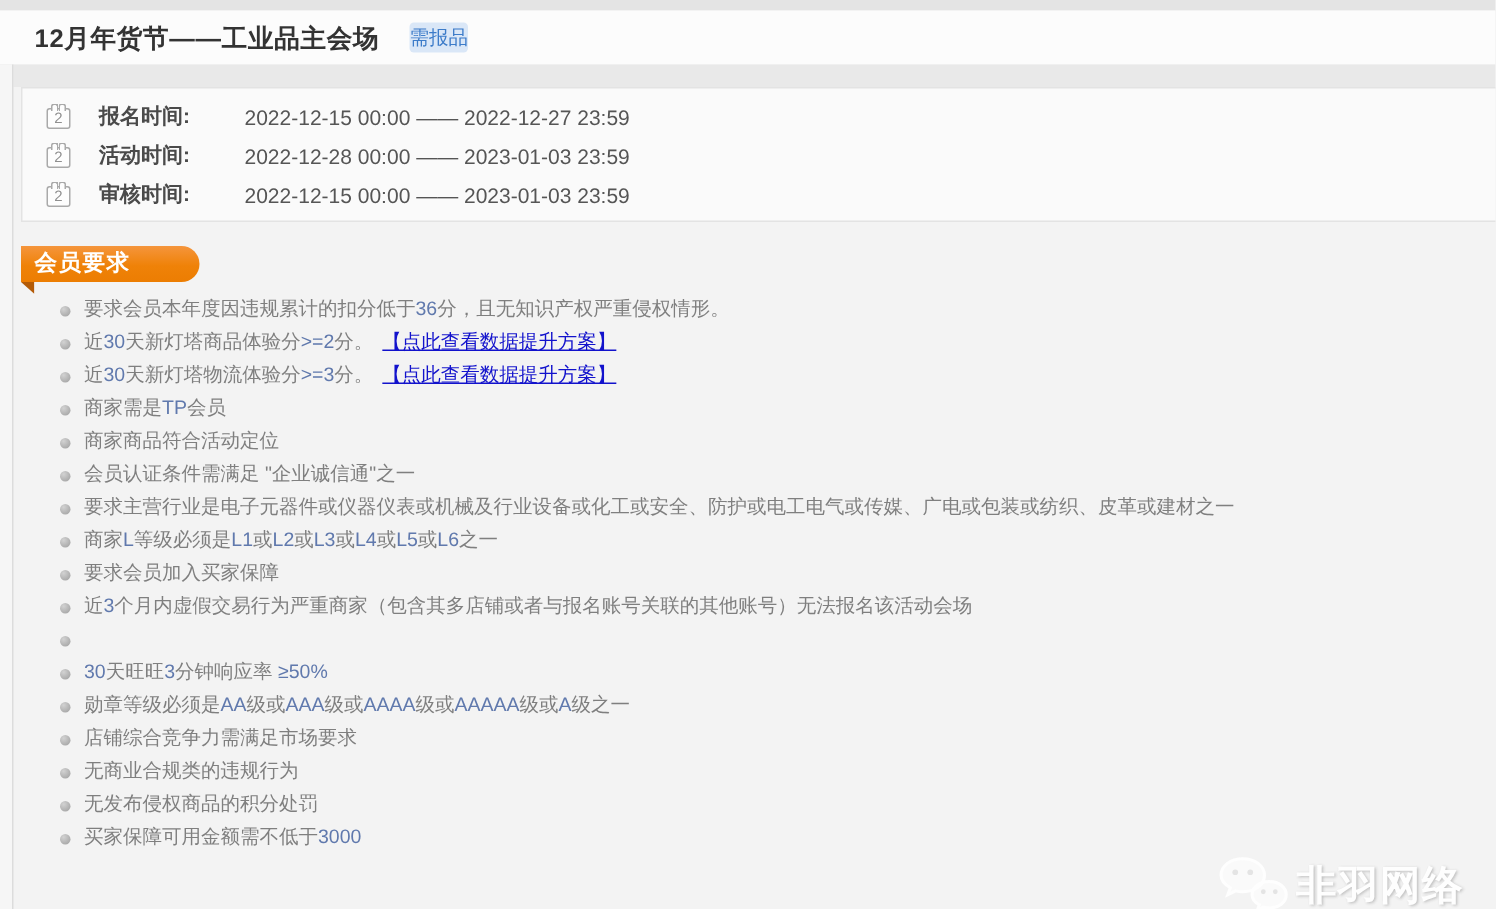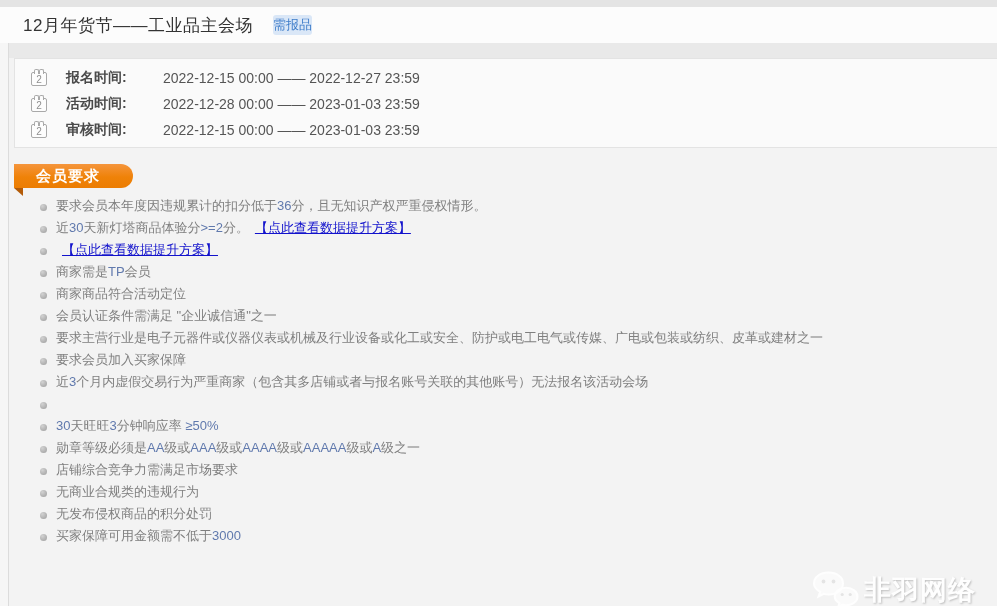--- a/index.html
+++ b/index.html
@@ -15,21 +15,21 @@
     position: absolute; top: 0; left: 0; right: 0; height: 7px;
     background: #e4e4e4;
   }
   .title-bar {
     position: absolute; top: 7px; left: 0; right: 0; height: 36px;
     background: #fcfcfc;
     display: flex; align-items: center;
     padding-left: 23px;
   }
   .page-title {
-    font-size: 17px; font-weight: normal; color: #333;
+    font-size: 17px; font-weight: bold; color: #333;
     letter-spacing: 0.5px;
   }
   .badge {
     margin-left: 20px;
     background: #dae7f7;
     color: #3d7cc9;
     font-size: 13px;
     padding: 3px 0 4px;
     border-radius: 3px;
     line-height: 1;
@@ -80,21 +80,21 @@
     font-size: 14px; color: #555;
   }
   
   .ribbon {
     position: absolute; top: 164px; left: 14px;
     height: 24px; width: 119px;
     background: linear-gradient(#f5953c 0%, #ef8208 55%, #ec7d02 100%);
     border-radius: 0 12px 12px 0;
     color: #fff; font-size: 15px; font-weight: bold;
     line-height: 24px;
-    padding-left: 22px;
+    padding-left: 9px;
     letter-spacing: 1px;
   }
   .ribbon-fold {
     position: absolute; left: 0; top: 100%;
     width: 9px; height: 8px;
     background: #b35b08;
     clip-path: polygon(0 0, 100% 0, 100% 100%);
   }
   
   .req-list {
@@ -184,20 +184,21 @@
   </li>
 
   <li class="req-item">
     <span class="bullet"></span>
     <span class="req-text tint">近<span class="lat">30</span>天新灯塔商品体验分<span class="lat">&gt;=2</span>分。</span>
     <a class="req-link" href="#">【点此查看数据提升方案】</a>
   </li>
 
   <li class="req-item">
     <span class="bullet"></span>
+    <span class="req-text tint">近<span class="lat">30</span>天新灯塔物流体验分<span class="lat">&gt;=3</span>分。</span>
     <a class="req-link" href="#">【点此查看数据提升方案】</a>
   </li>
 
   <li class="req-item">
     <span class="bullet"></span>
     <span class="req-text tint">商家需是<span class="lat">TP</span>会员</span>
 
   </li>
 
   <li class="req-item">
@@ -211,20 +212,25 @@
     <span class="req-text tint">会员认证条件需满足 "企业诚信通"之一</span>
 
   </li>
 
   <li class="req-item">
     <span class="bullet"></span>
     <span class="req-text tint">要求主营行业是电子元器件或仪器仪表或机械及行业设备或化工或安全、防护或电工电气或传媒、广电或包装或纺织、皮革或建材之一</span>
 
   </li>
 
+  <li class="req-item">
+    <span class="bullet"></span>
+    <span class="req-text tint">商家<span class="lat">L</span>等级必须是<span class="lat">L1</span>或<span class="lat">L2</span>或<span class="lat">L3</span>或<span class="lat">L4</span>或<span class="lat">L5</span>或<span class="lat">L6</span>之一</span>
+
+  </li>
 
   <li class="req-item">
     <span class="bullet"></span>
     <span class="req-text tint">要求会员加入买家保障</span>
 
   </li>
 
   <li class="req-item">
     <span class="bullet"></span>
     <span class="req-text tint">近<span class="lat">3</span>个月内虚假交易行为严重商家（包含其多店铺或者与报名账号关联的其他账号）无法报名该活动会场</span>

